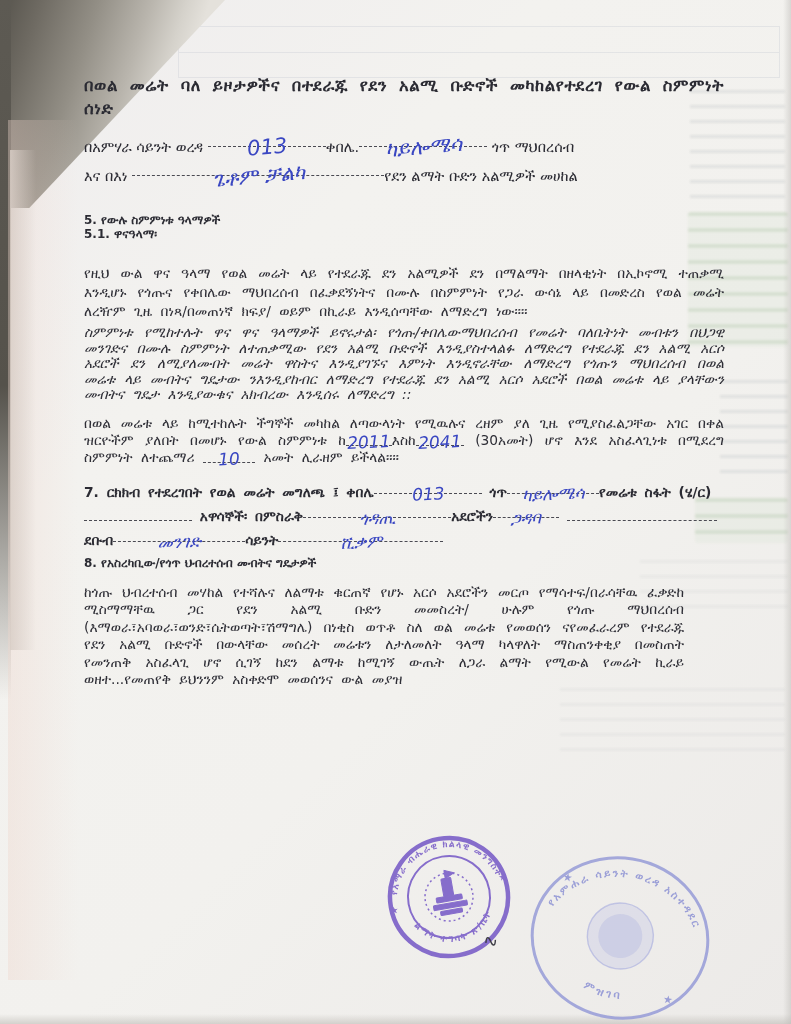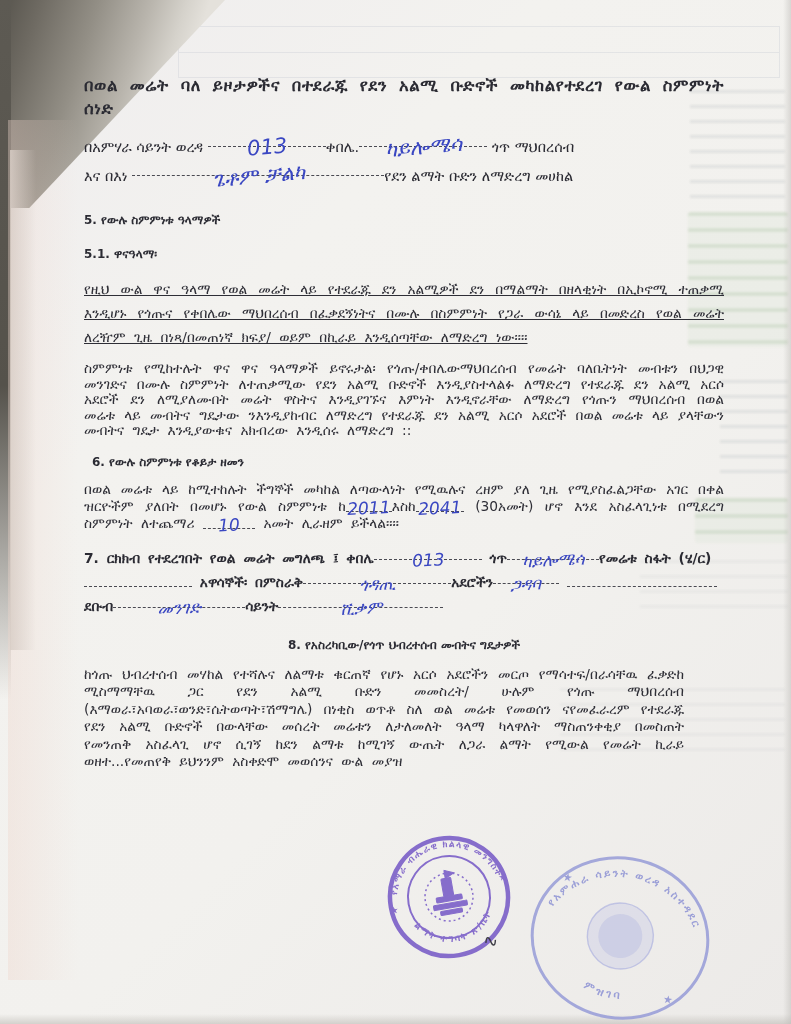--- a/index.html
+++ b/index.html
@@ -68,49 +68,48 @@
     <div class="title">በወል መሬት ባለ ይዞታዎችና በተደራጁ የደን አልሚ ቡድኖች መካከልየተደረገ የውል ስምምነት ሰነድ</div>
 
     <div class="intro">
       <div>
         <span>በአምሃራ ሳይንት ወረዳ</span>
         <span class="blank" style="width:118px"><span class="hw hw-lg">013</span></span><span>ቀበሌ.</span><span class="blank" style="width:128px"><span class="hw hw-lg">ካይሎሜሳ</span></span>
         <span>ጎጥ ማህበረሰብ</span>
       </div>
       <div>
         <span>እና በእነ</span>
-        <span class="blank" style="width:252px"><span class="hw hw-lg">ጌቶም ቻልካ</span></span><span>የደን ልማት ቡድን ለማድረግ መሀከል</span>
+        <span class="blank" style="width:252px"><span class="hw hw-lg">ጌቶም ቻልካ</span></span><span>የደን ልማት ቡድን አልሚዎች መሀከል</span>
       </div>
     </div>
 
     <div class="h1" style="margin-top:22px;">5. የውሉ ስምምነቱ ዓላማዎች</div>
 
-    <div class="h1" style="margin-top:20px;">5.1. ዋናዓላማ፡</div>
-    <div class="para" style="margin-top:16px;line-height:24px;text-decoration:underline;">የዚህ ውል ዋና ዓላማ የወል መሬት ላይ የተደራጁ ደን አልሚዎች ደን በማልማት በዘላቂነት በኢኮኖሚ ተጠቃሚ እንዲሆኑ የጎጡና የቀበሌው ማህበረሰብ በፈቃደኝነትና በሙሉ በስምምነት የጋራ ውሳኔ ላይ በመድረስ የወል መሬት ለረዥም ጊዜ በነጻ/በመጠነኛ ክፍያ/ ወይም በኪራይ እንዲሰጣቸው ለማድረግ ነው።።</div>
+    <div class="h1" style="">5.1. ዋናዓላማ፡</div>
+    <div class="para" style="margin-top:23px;line-height:19px;">የዚህ ውል ዋና ዓላማ የወል መሬት ላይ የተደራጁ ደን አልሚዎች ደን በማልማት በዘላቂነት በኢኮኖሚ ተጠቃሚ እንዲሆኑ የጎጡና የቀበሌው ማህበረሰብ በፈቃደኝነትና በሙሉ በስምምነት የጋራ ውሳኔ ላይ በመድረስ የወል መሬት ለረዥም ጊዜ በነጻ/በመጠነኛ ክፍያ/ ወይም በኪራይ እንዲሰጣቸው ለማድረግ ነው።።</div>
 
-    <div class="para" style="margin-top:12px;line-height:15.5px;">ስምምነቱ የሚከተሉት ዋና ዋና ዓላማዎች ይኖሩታል፡ የጎጡ/ቀበሌውማህበረሰብ የመሬት ባለቤትነት መብቱን በህጋዊ መንገድና በሙሉ ስምምነት ለተጠቃሚው የደን አልሚ ቡድኖች እንዲያስተላልፉ ለማድረግ የተደራጁ ደን አልሚ አርሶ አደሮች ደን ለሚያለሙበት መሬት ዋስትና እንዲያገኙና እምነት እንዲኖራቸው ለማድረግ የጎጡን ማህበረሰብ በወል መሬቱ ላይ መብትና ግዴታው ንእንዲያከብር ለማድረግ የተደራጁ ደን አልሚ አርሶ አደሮች በወል መሬቱ ላይ ያላቸውን መብትና ግዴታ እንዲያውቁና አክብረው እንዲሰሩ ለማድረግ ::</div>
+    <div class="para" style="margin-top:4px;line-height:15.5px;font-style:italic;">ስምምነቱ የሚከተሉት ዋና ዋና ዓላማዎች ይኖሩታል፡ የጎጡ/ቀበሌውማህበረሰብ የመሬት ባለቤትነት መብቱን በህጋዊ መንገድና በሙሉ ስምምነት ለተጠቃሚው የደን አልሚ ቡድኖች እንዲያስተላልፉ ለማድረግ የተደራጁ ደን አልሚ አርሶ አደሮች ደን ለሚያለሙበት መሬት ዋስትና እንዲያገኙና እምነት እንዲኖራቸው ለማድረግ የጎጡን ማህበረሰብ በወል መሬቱ ላይ መብትና ግዴታው ንእንዲያከብር ለማድረግ የተደራጁ ደን አልሚ አርሶ አደሮች በወል መሬቱ ላይ ያላቸውን መብትና ግዴታ እንዲያውቁና አክብረው እንዲሰሩ ለማድረግ ::</div>
 
-    <div class="h1" style="margin-top:16px;margin-left:8px;">6. የውሉ ስምምነቱ የቆይታ ዘመን</div>
     <div class="para" style="margin-top:12px;line-height:17px;">
       <span>በወል መሬቱ ላይ ከሚተከሉት ችግኞች መካከል ለጣውላነት የሚዉሉና ረዘም ያለ ጊዜ የሚያስፈልጋቸው አገር በቀል ዝርዮችም ያለበት በመሆኑ የውል ስምምነቱ ከ</span><span class="blank" style="width:46px"><span class="hw">2011</span></span><span>እስከ</span><span class="blank" style="width:48px"><span class="hw">2041</span></span>
       <span>(30አመት) ሆኖ እንደ አስፈላጊነቱ በሚደረግ ስምምነት ለተጨማሪ</span>
       <span class="blank" style="width:52px"><span class="hw">10</span></span>
       <span>አመት ሊራዘም ይችላል።።</span>
     </div>
 
     <div class="s7" style="margin-top:14px;font-weight:bold;">
       <span>7. ርክክብ የተደረገበት የወል መሬት መግለጫ ፤ ቀበሌ</span><span class="blank" style="width:108px"><span class="hw">013</span></span>
       <span>ጎጥ</span><span class="blank" style="width:92px"><span class="hw">ካይሎሜሳ</span></span><span>የመሬቱ ስፋት (ሄ/ር)</span>
       <span class="blank" style="width:108px"></span>
       <span>አዋሳኞች፡ በምስራቅ</span><span class="blank" style="width:148px"><span class="hw">ጎዳጢ</span></span><span>አደሮችን</span><span class="blank" style="width:66px"><span class="hw">ጋዳባ</span></span>
       <span class="blank" style="width:150px"></span>
       <span>ደቡብ</span><span class="blank" style="width:132px"><span class="hw">መንገድ</span></span><span>ሳይንት</span><span class="blank" style="width:165px"><span class="hw">ሺቃም</span></span>
     </div>
 
-    <div class="h1" style="margin-top:20px;text-align:center;">8. የአስረካቢው/የጎጥ ህብረተሰብ መብትና ግዴታዎች</div>
+    <div class="h1" style="margin-top:4px;">8. የአስረካቢው/የጎጥ ህብረተሰብ መብትና ግዴታዎች</div>
     <div class="para" style="margin-top:14px;line-height:17.6px;width:600px;">ከጎጡ ህብረተሰብ መሃከል የተሻሉና ለልማቱ ቁርጠኛ የሆኑ አርሶ አደሮችን መርጦ የማሳተፍ/በራሳቸዉ ፈቃድከ ሚስማማቸዉ ጋር የደን አልሚ ቡድን መመስረት/ ሁሉም የጎጡ ማህበረሰብ (እማወራ፣አባወራ፣ወንድ፣ሴትወጣት፣ሽማግሌ) በነቂስ ወጥቶ ስለ ወል መሬቱ የመወሰን ናየመፈራረም የተደራጁ የደን አልሚ ቡድኖች በውላቸው መሰረት መሬቱን ለታለመለት ዓላማ ካላዋለት ማስጠንቀቂያ በመስጠት የመንጠቅ አስፈላጊ ሆኖ ሲገኝ ከደን ልማቱ ከሚገኝ ውጤት ለጋራ ልማት የሚውል የመሬት ኪራይ ወዘተ...የመጠየቅ ይህንንም አስቀድሞ መወሰንና ውል መያዝ</div>
 
   </div>
 
   <svg class="stamp" style="left:378px;top:826px;transform:rotate(-10deg);opacity:.92" width="142" height="142" viewBox="0 0 142 142">
     <circle cx="71" cy="71" r="59" fill="none" stroke="#7e63c9" stroke-width="4.5"></circle>
     <circle cx="71" cy="71" r="41" fill="none" stroke="#7e63c9" stroke-width="2"></circle>
     <circle cx="71" cy="71" r="24" fill="none" stroke="#7e63c9" stroke-width="1.5" stroke-dasharray="2 3"></circle>
     <g stroke="#7e63c9" fill="#7e63c9">
       <rect x="66" y="52" width="10" height="18" rx="1"></rect>

